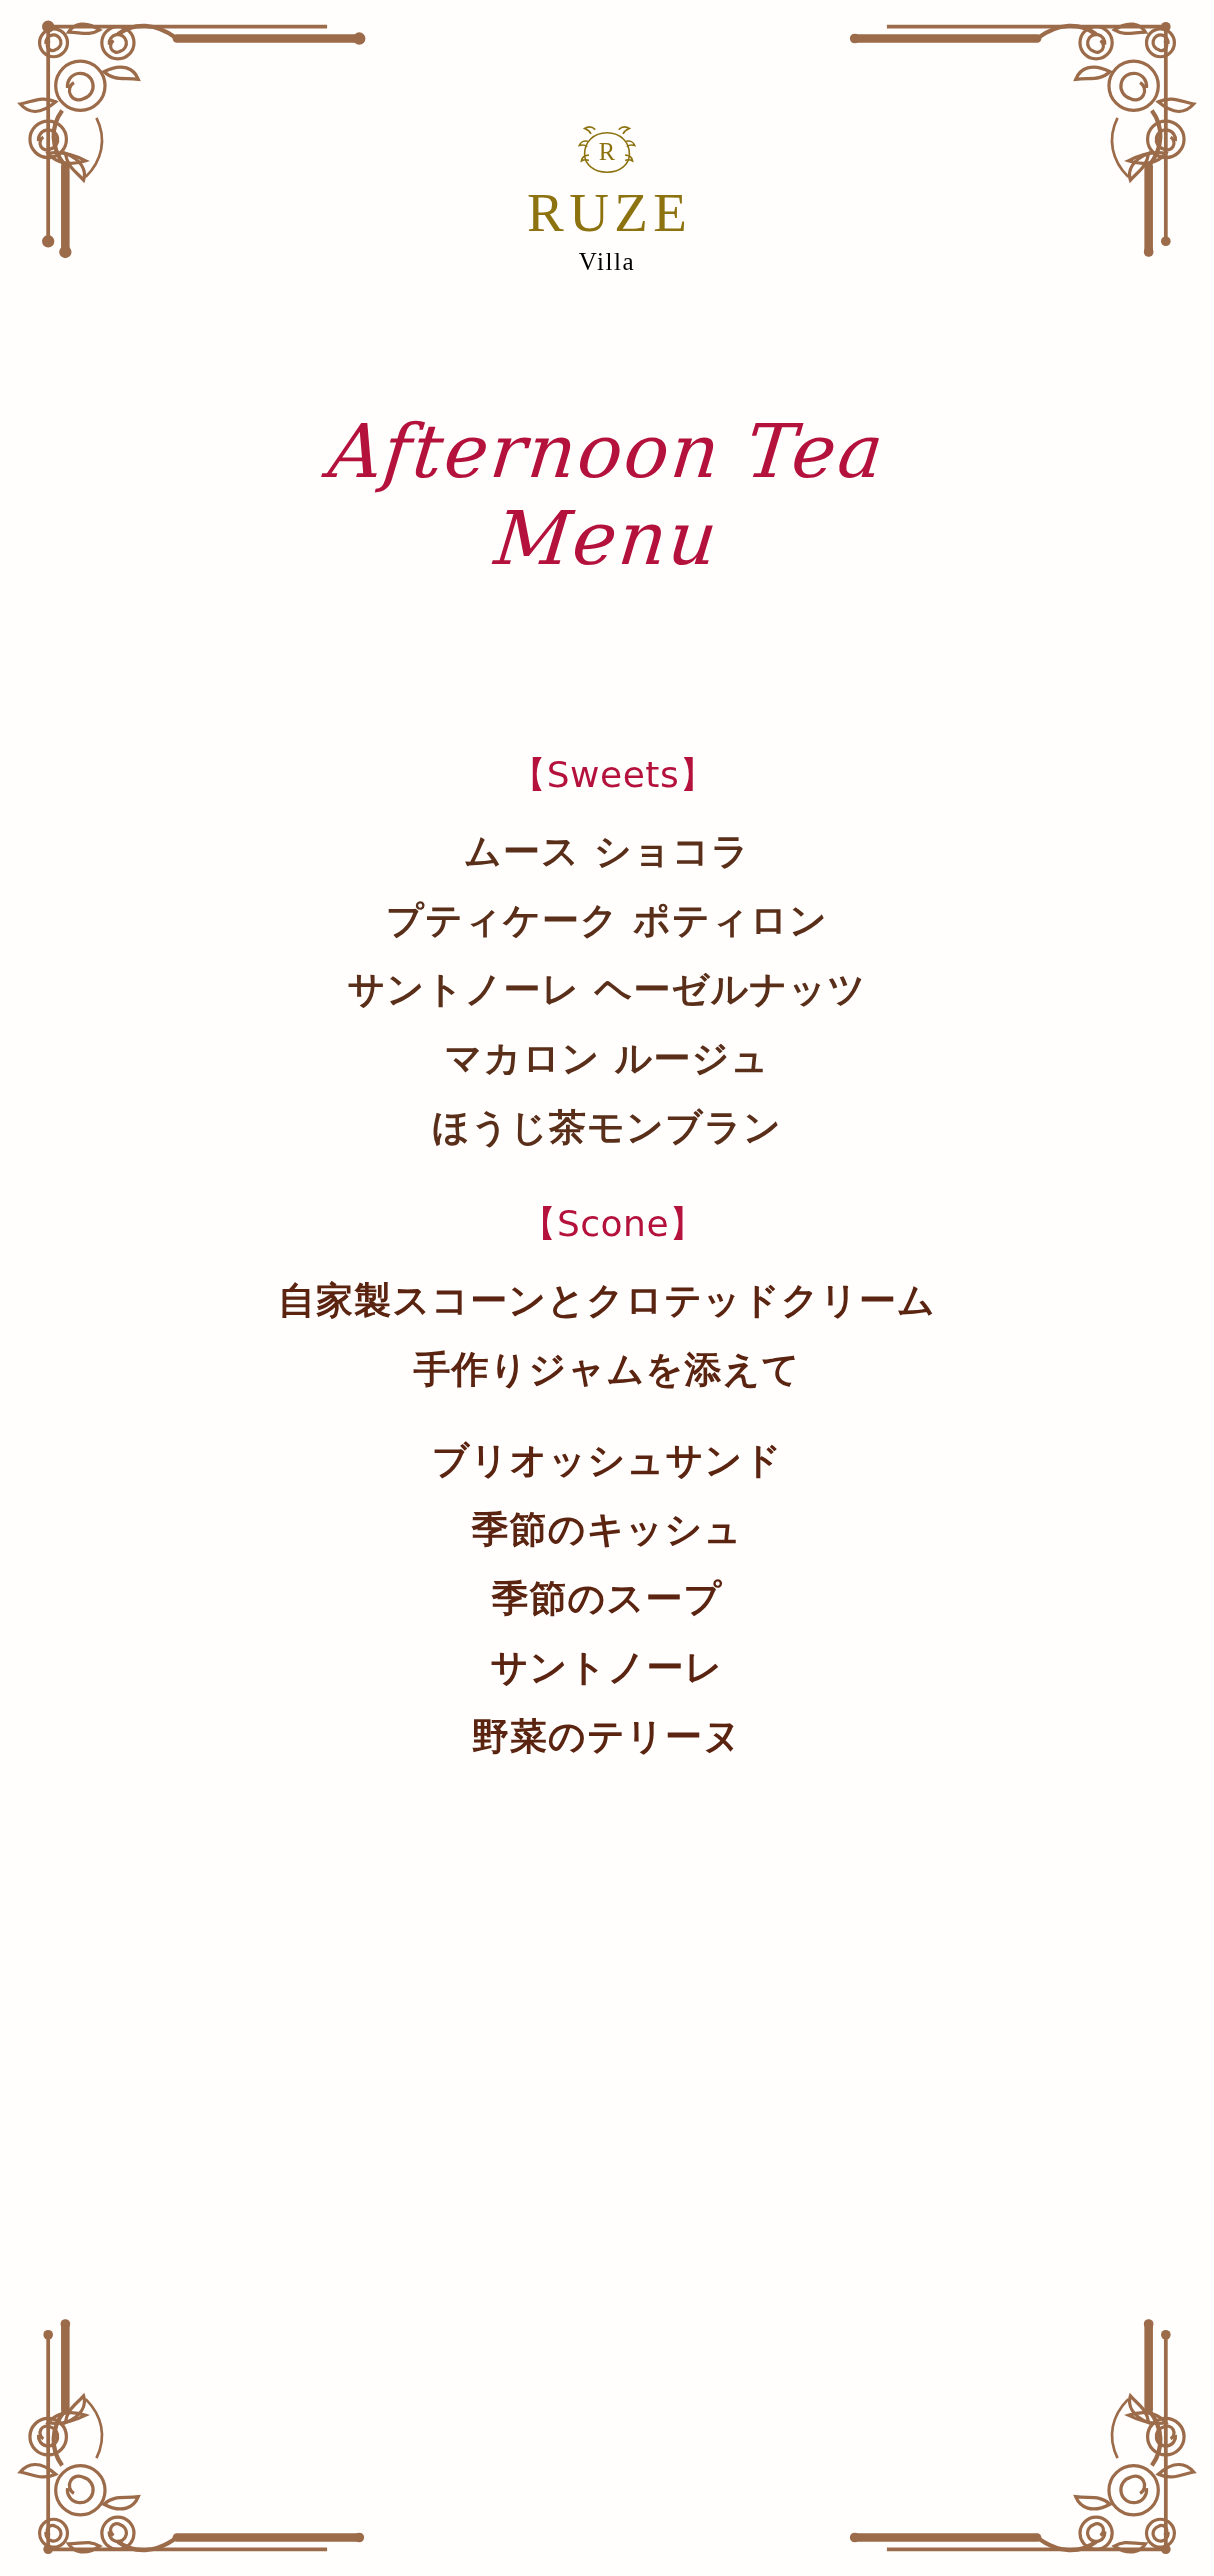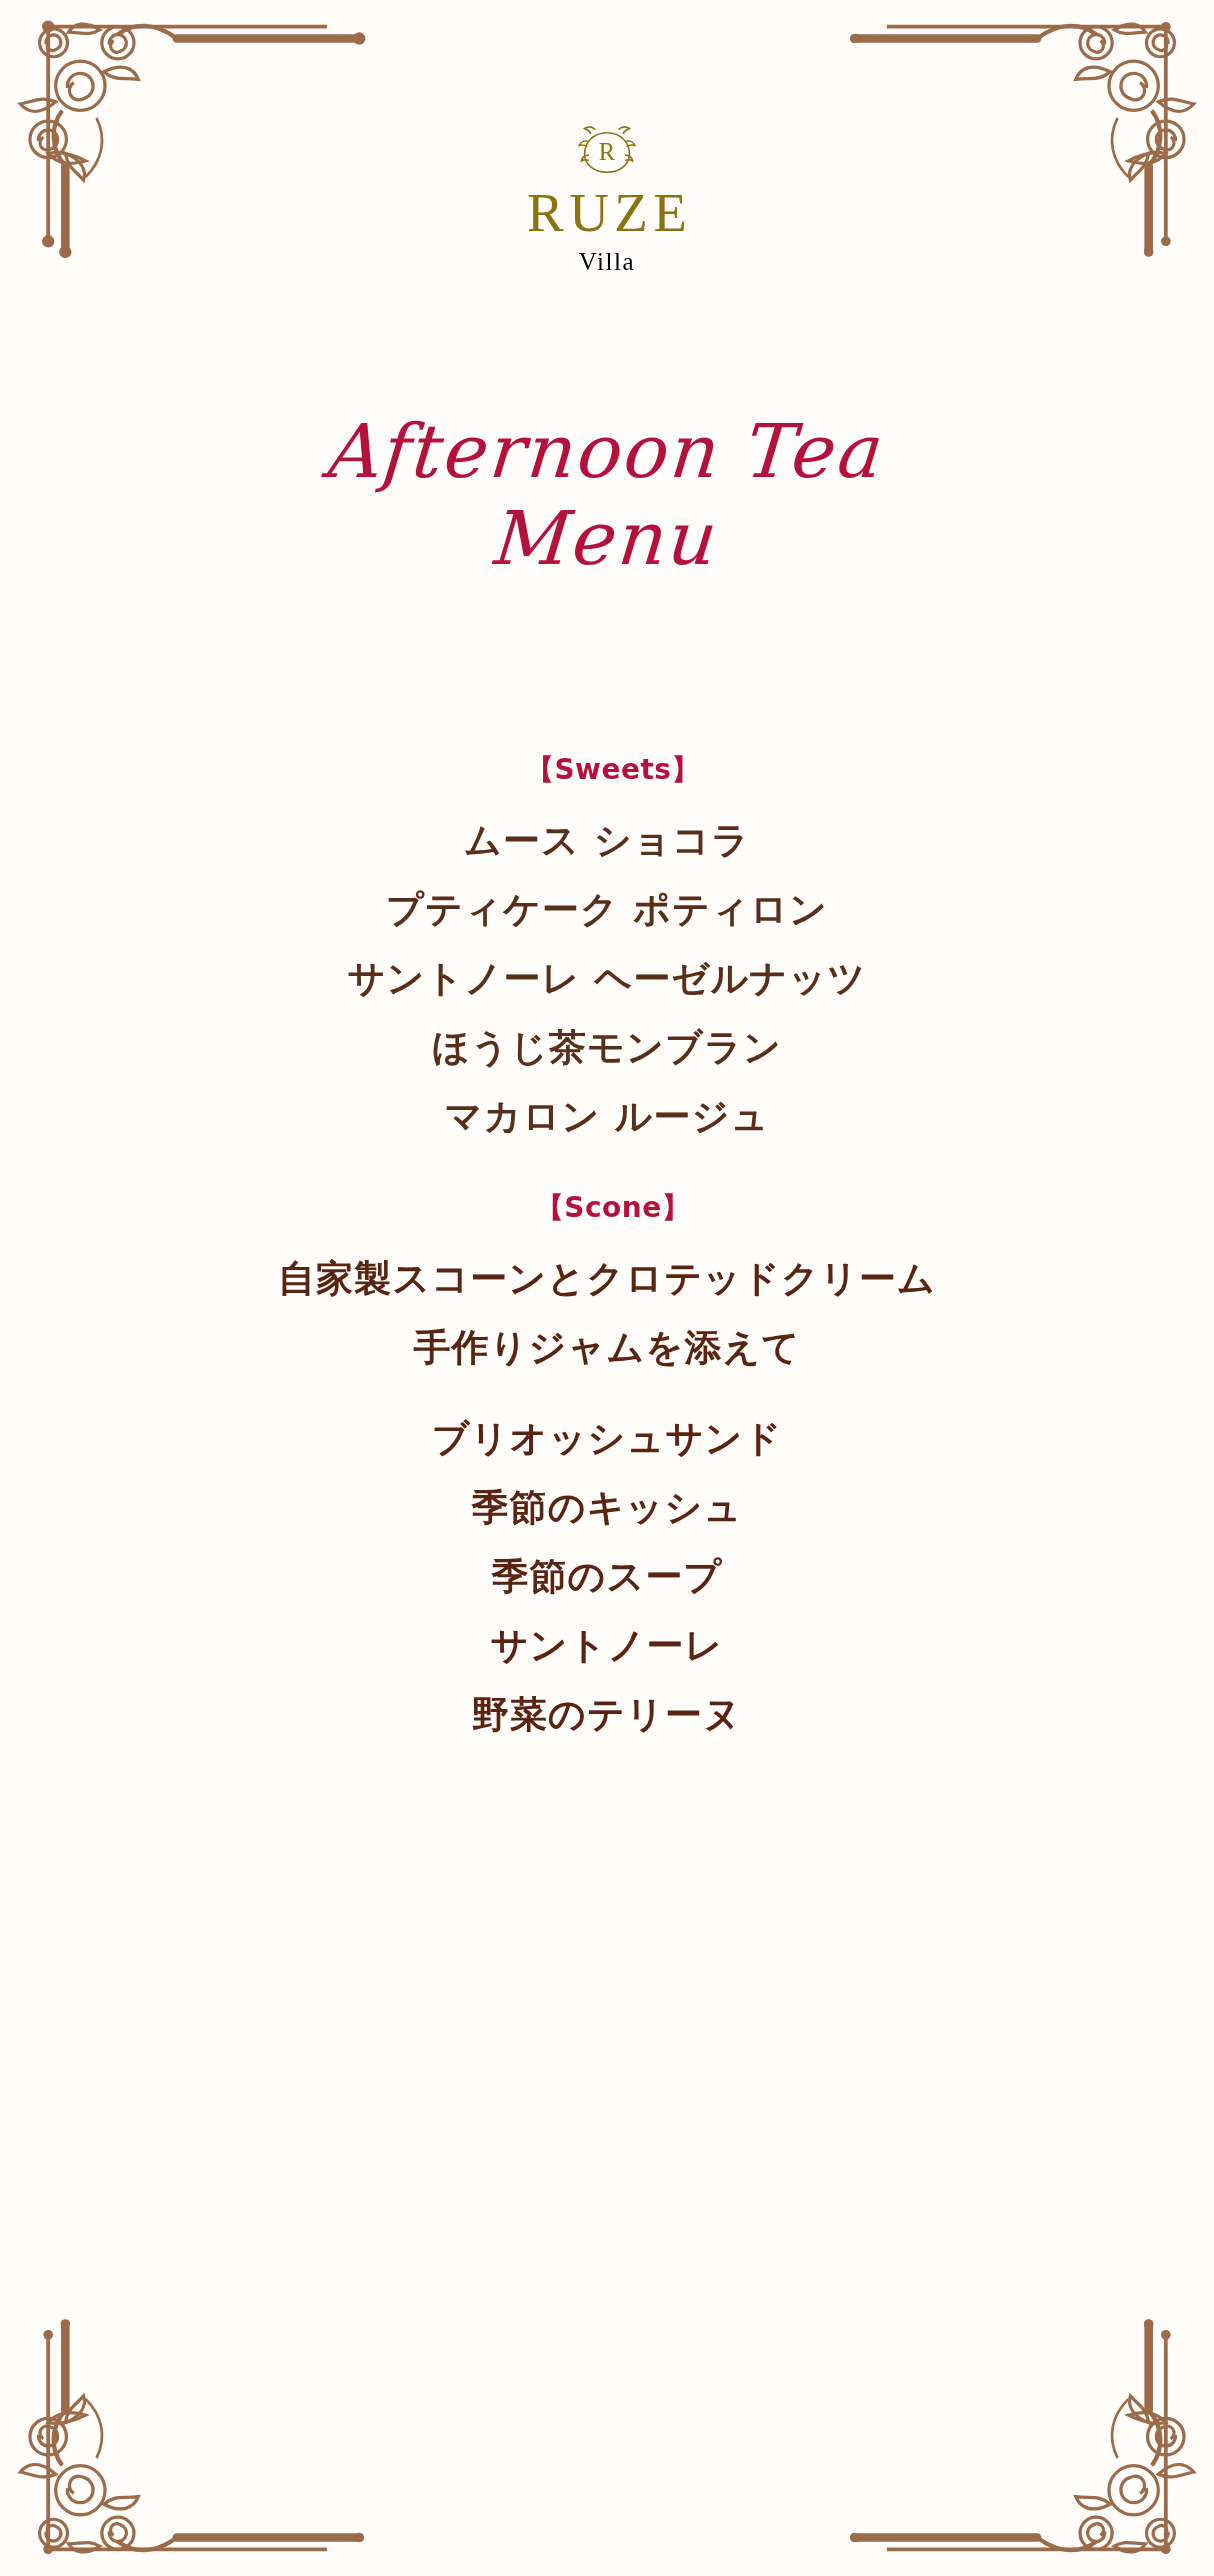--- a/index.html
+++ b/index.html
@@ -90,22 +90,22 @@
     position: absolute;
     top: 751px;
     left: 0;
     right: 0;
     text-align: center;
   }
   .section { margin-bottom: 54px; }
   .section:last-child { margin-bottom: 0; }
   .section-heading {
     font-family: "DejaVu Sans", sans-serif;
-    font-weight: 700;
-    font-size: 28px;
+    font-weight: 400;
+    font-size: 36px;
     color: #b4123c;
     letter-spacing: 0.5px;
     margin-bottom: 33px;
     padding-left: 12px;
   }
   .item {
     font-family: "DejaVu Sans", sans-serif;
     font-weight: 700;
     font-size: 37px;
     color: #5a2f1a;
@@ -319,22 +319,22 @@
     <div class="title-line">Menu</div>
   </div>
 
   <div class="menu">
 
     <div class="section sweets">
       <div class="section-heading">【Sweets】</div>
       <div class="item">ムース ショコラ</div>
       <div class="item">プティケーク ポティロン</div>
       <div class="item">サントノーレ ヘーゼルナッツ</div>
+      <div class="item">マカロン ルージュ</div>
       <div class="item">ほうじ茶モンブラン</div>
-      <div class="item">マカロン ルージュ</div>
     </div>
 
     <div class="section scone">
       <div class="section-heading">【Scone】</div>
       <div class="item">自家製スコーンとクロテッドクリーム</div>
       <div class="item">手作りジャムを添えて</div>
     </div>
 
     <div class="section savory">
       <div class="item">ブリオッシュサンド</div>

